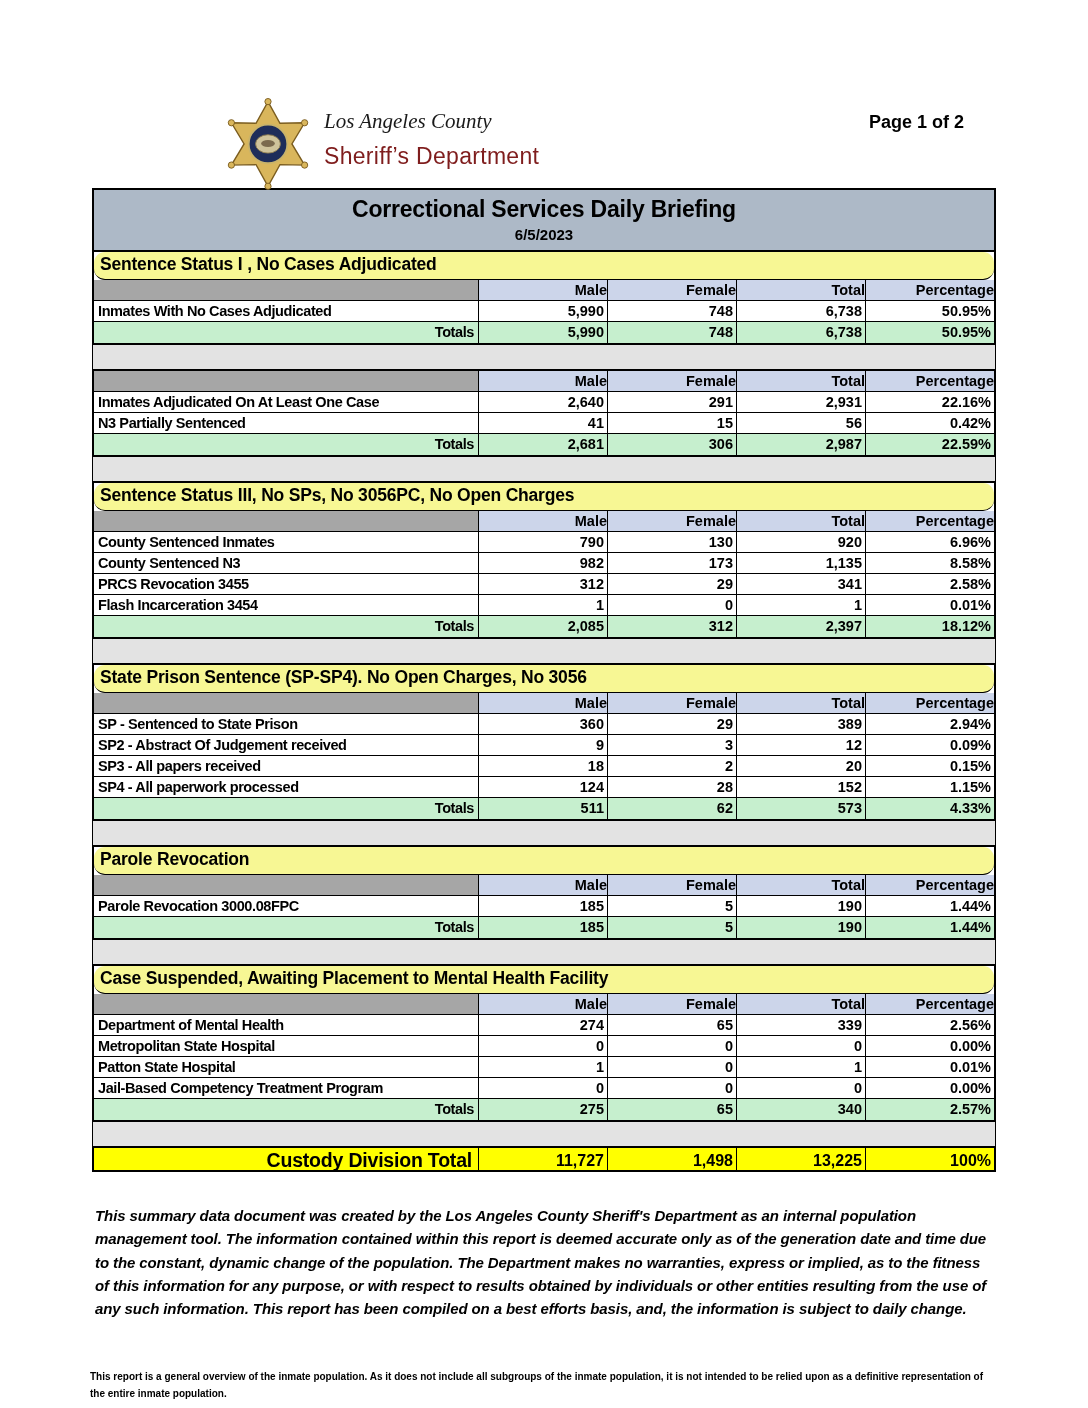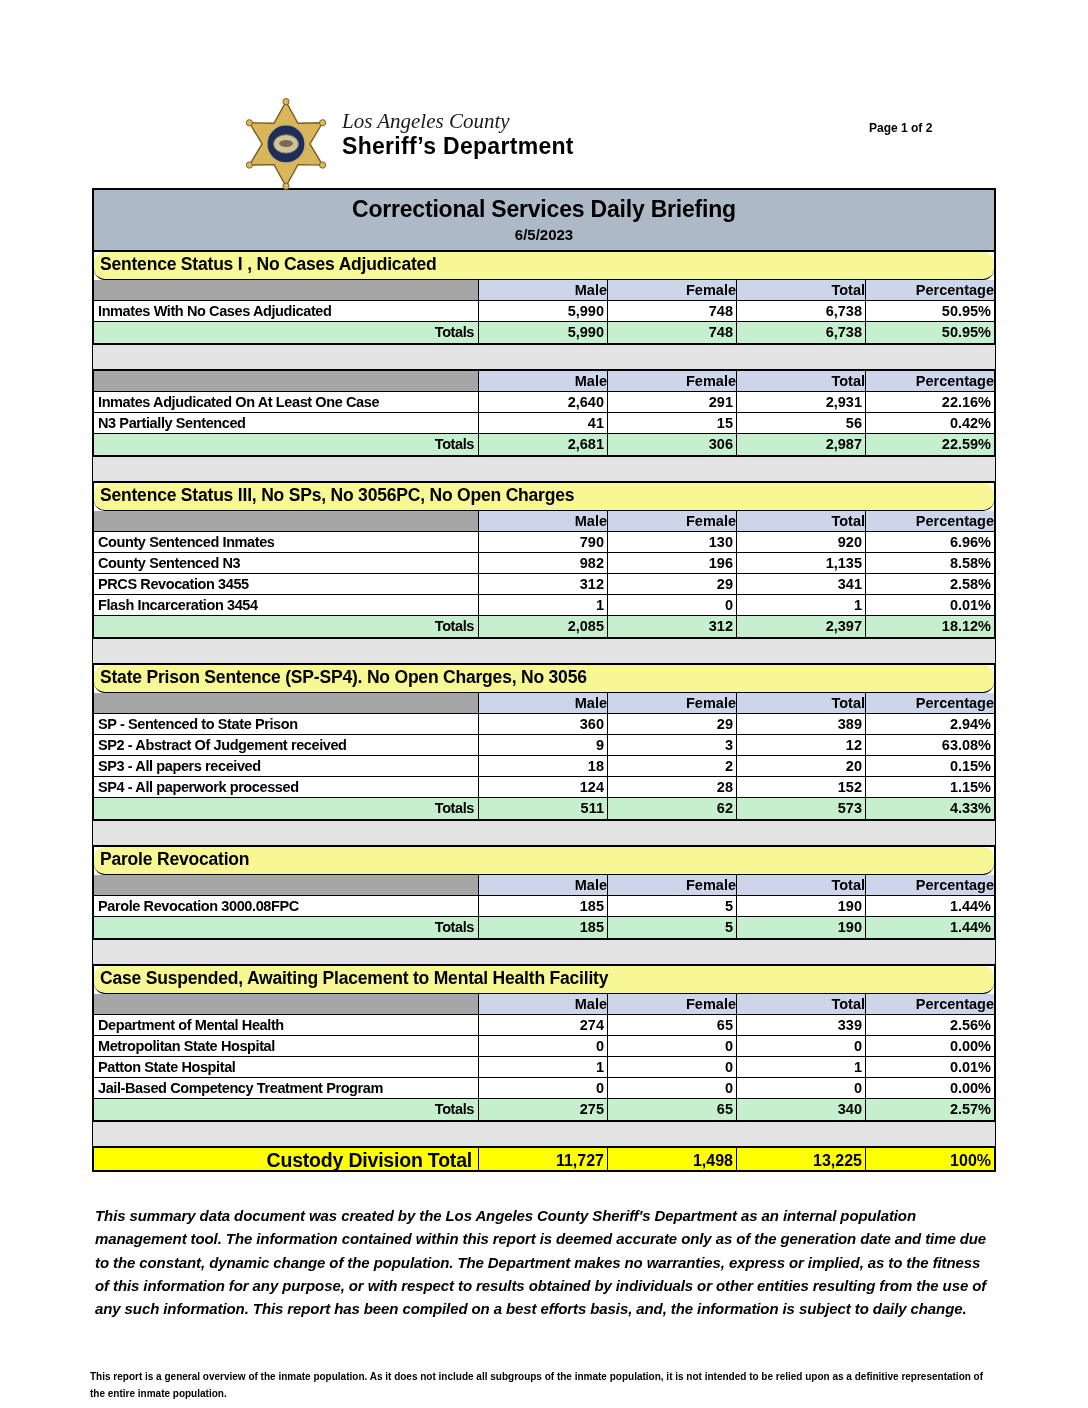--- a/index.html
+++ b/index.html
@@ -4,25 +4,25 @@
 <style>
   * { box-sizing: border-box; }
   html, body { margin: 0; padding: 0; }
   body {
     width: 1088px; height: 1408px; background: #ffffff;
     font-family: "Liberation Sans", sans-serif; color: #000;
     position: relative; overflow: hidden;
   }
   
   .hdr { position: relative; height: 188px; }
-  .logo { position: absolute; left: 240px; top: 96px; display: flex; align-items: flex-start; }
+  .logo { position: absolute; left: 222px; top: 96px; display: flex; align-items: flex-start; }
   .logo-text { margin-left: 10px; margin-top: 14px; }
   .county { font-family: "Liberation Serif", serif; font-style: italic; font-size: 21px; color: #1a1a1a; line-height: 1.05; }
-  .dept { font-size: 23px; font-weight: 700; color: #000000; letter-spacing: 0.3px; margin-top: 1px; }
-  .pagenum { position: absolute; left: 869px; top: 121px; font-size: 12px; font-weight: bold; }
+  .dept { font-size: 23px; font-weight: 400; color: #7f1d1d; letter-spacing: 0.3px; margin-top: 11px; }
+  .pagenum { position: absolute; left: 869px; top: 112px; font-size: 18px; font-weight: bold; }
   
   .report { width: 904px; margin-left: 92px; }
   .titlebar { border: 2px solid #000; border-bottom: none; background: #adb9c7; text-align: center; padding: 6px 0 7px; }
   .rtitle { font-size: 23px; font-weight: bold; letter-spacing: -0.2px; }
   .rdate  { font-size: 15px; font-weight: bold; margin-top: 3px; }
   .sec { border: 2px solid #000; background: #fff; }
   .sectitle { background: #f7f794; font-weight: bold; font-size: 17.5px; letter-spacing: -0.2px;
               padding: 2px 6px 4px; border-bottom: 1px solid #000000; border-radius: 11px; }
   .gap { height: 24px; background: #e3e3e3; border-left: 1px solid #000; border-right: 1px solid #000; }
   .tg { display: grid; grid-template-columns: 385px 129px 129px 129px 128px; }
@@ -153,21 +153,21 @@
       <div class="row">
         <div class="c lb">County Sentenced Inmates</div>
         <div class="c nm">790</div>
         <div class="c nm">130</div>
         <div class="c nm">920</div>
         <div class="c nm">6.96%</div>
       </div>
       <div class="row">
         <div class="c lb">County Sentenced N3</div>
         <div class="c nm">982</div>
-        <div class="c nm">196</div>
+        <div class="c nm">173</div>
         <div class="c nm">1,135</div>
         <div class="c nm">8.58%</div>
       </div>
       <div class="row">
         <div class="c lb">PRCS Revocation 3455</div>
         <div class="c nm">312</div>
         <div class="c nm">29</div>
         <div class="c nm">341</div>
         <div class="c nm">2.58%</div>
       </div>
@@ -204,21 +204,21 @@
         <div class="c nm">360</div>
         <div class="c nm">29</div>
         <div class="c nm">389</div>
         <div class="c nm">2.94%</div>
       </div>
       <div class="row">
         <div class="c lb">SP2 - Abstract Of Judgement received</div>
         <div class="c nm">9</div>
         <div class="c nm">3</div>
         <div class="c nm">12</div>
-        <div class="c nm">63.08%</div>
+        <div class="c nm">0.09%</div>
       </div>
       <div class="row">
         <div class="c lb">SP3 - All papers received</div>
         <div class="c nm">18</div>
         <div class="c nm">2</div>
         <div class="c nm">20</div>
         <div class="c nm">0.15%</div>
       </div>
       <div class="row">
         <div class="c lb">SP4 - All paperwork processed</div>

